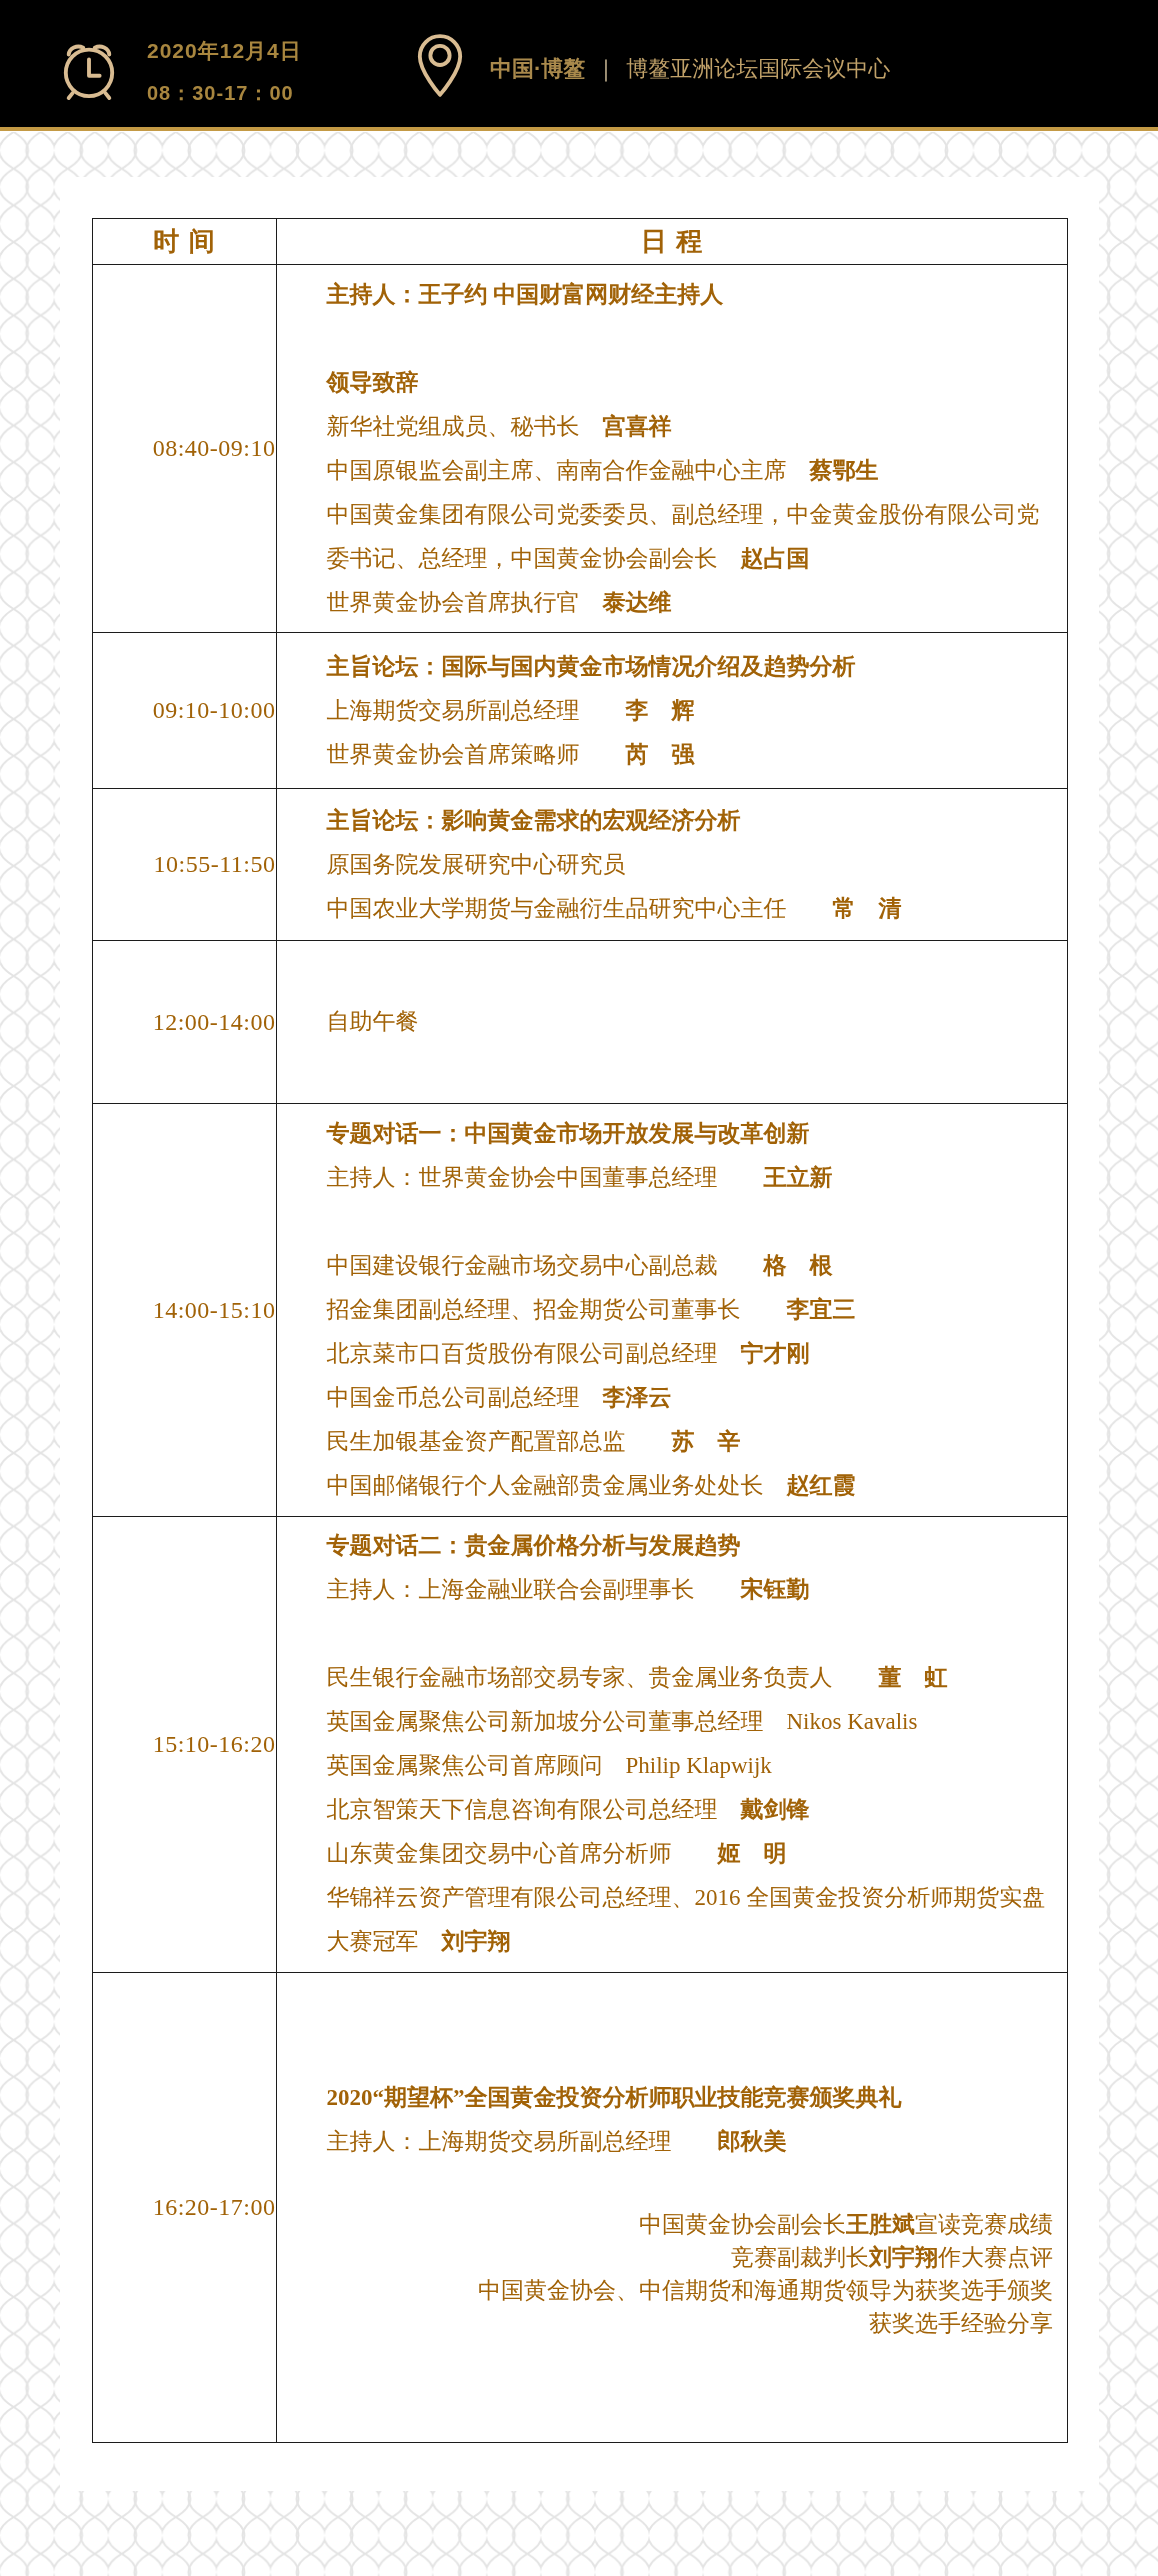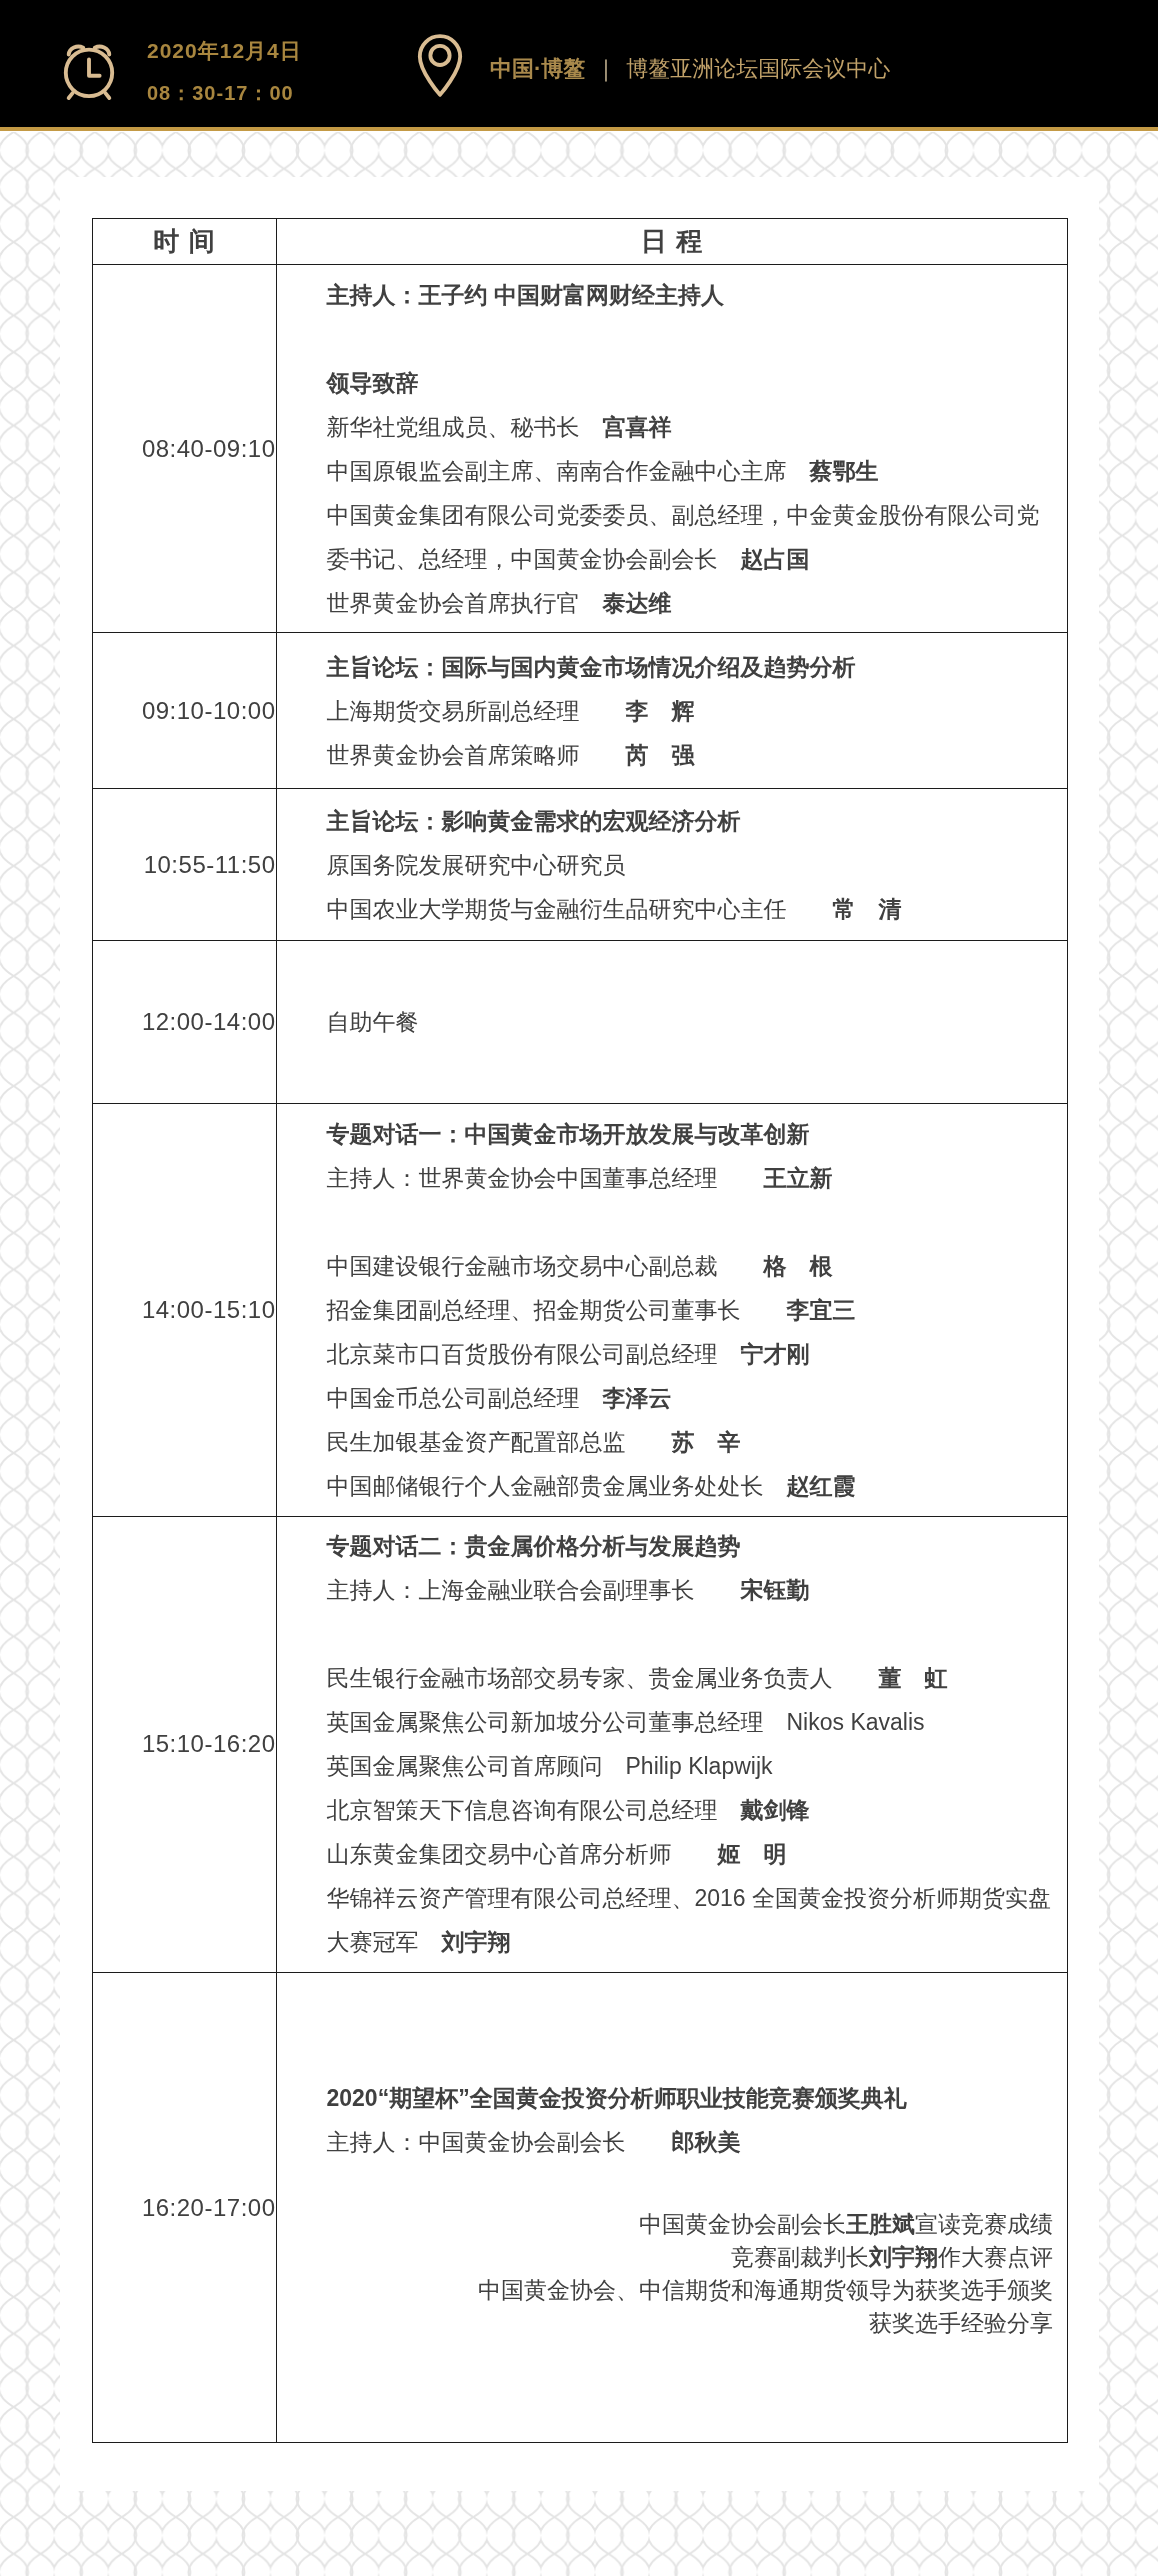--- a/index.html
+++ b/index.html
@@ -19,21 +19,21 @@
   .event-time{font-size:20px;font-weight:700;color:#a8863f;margin-top:14.5px;letter-spacing:1px;}
   .pin-wrap{position:absolute;left:415px;top:33px;}
   .venue{position:absolute;left:490px;top:54px;font-size:22px;white-space:nowrap;}
   .venue .city{color:#a9894c;font-weight:600;}
   .venue .sep{color:#dcc9a4;padding:0 9.7px;font-weight:300;}
   .venue .name{color:#c0a169;font-weight:500;}
 
   
   .card{position:absolute;left:60px;top:177px;width:1039px;height:2314px;background:#ffffff;}
   table.schedule{width:975px;margin:41px auto 0 auto;border-collapse:collapse;table-layout:fixed;
-        color:#404040;font-family:Liberation Sans, sans-serif;}
+        color:#a16207;font-family:Liberation Serif, serif;}
   table.schedule{border:1.9px solid #1c1c1c;}
   th,td{border-bottom:1.9px solid #1c1c1c;padding:0;}
   th.col-time,td.time-cell{border-right:1px solid #1c1c1c;}
   col.c-time{width:184px;}
   col.c-agenda{width:791px;}
   thead tr{height:46px;}
   th{font-size:26px;font-weight:bold;text-align:center;letter-spacing:9.7px;text-indent:9.7px;}
   tbody tr:nth-child(1){height:359px;}
   tbody tr:nth-child(2){height:156px;}
   tbody tr:nth-child(3){height:152px;}
@@ -171,21 +171,21 @@
               <div class="line"><span>英国金属聚焦公司首席顾问　</span><span>Philip Klapwijk</span></div>
               <div class="line"><span>北京智策天下信息咨询有限公司总经理　</span><span class="b">戴剑锋</span></div>
               <div class="line"><span>山东黄金集团交易中心首席分析师　　</span><span class="b">姬　明</span></div>
               <div class="line"><span>华锦祥云资产管理有限公司总经理、2016 全国黄金投资分析师期货实盘大赛冠军　</span><span class="b">刘宇翔</span></div>
             </td>
           </tr>
           <tr>
             <td class="time-cell">16:20-17:00</td>
             <td class="agenda-cell">
               <div class="line"><span class="b">2020“期望杯”全国黄金投资分析师职业技能竞赛颁奖典礼</span></div>
-              <div class="line"><span>主持人：中国黄金协会副会长　　</span><span class="b">郎秋美</span></div>
+              <div class="line"><span>主持人：上海期货交易所副总经理　　</span><span class="b">郎秋美</span></div>
               <div class="line blank">&nbsp;</div>
               <div class="line tight"><span>中国黄金协会副会长</span><span class="b">王胜斌</span><span>宣读竞赛成绩</span></div>
               <div class="line tight"><span>竞赛副裁判长</span><span class="b">刘宇翔</span><span>作大赛点评</span></div>
               <div class="line tight"><span>中国黄金协会、中信期货和海通期货领导为获奖选手颁奖</span></div>
               <div class="line tight"><span>获奖选手经验分享</span></div>
             </td>
           </tr>
         </tbody>
     </table>
   </div>

